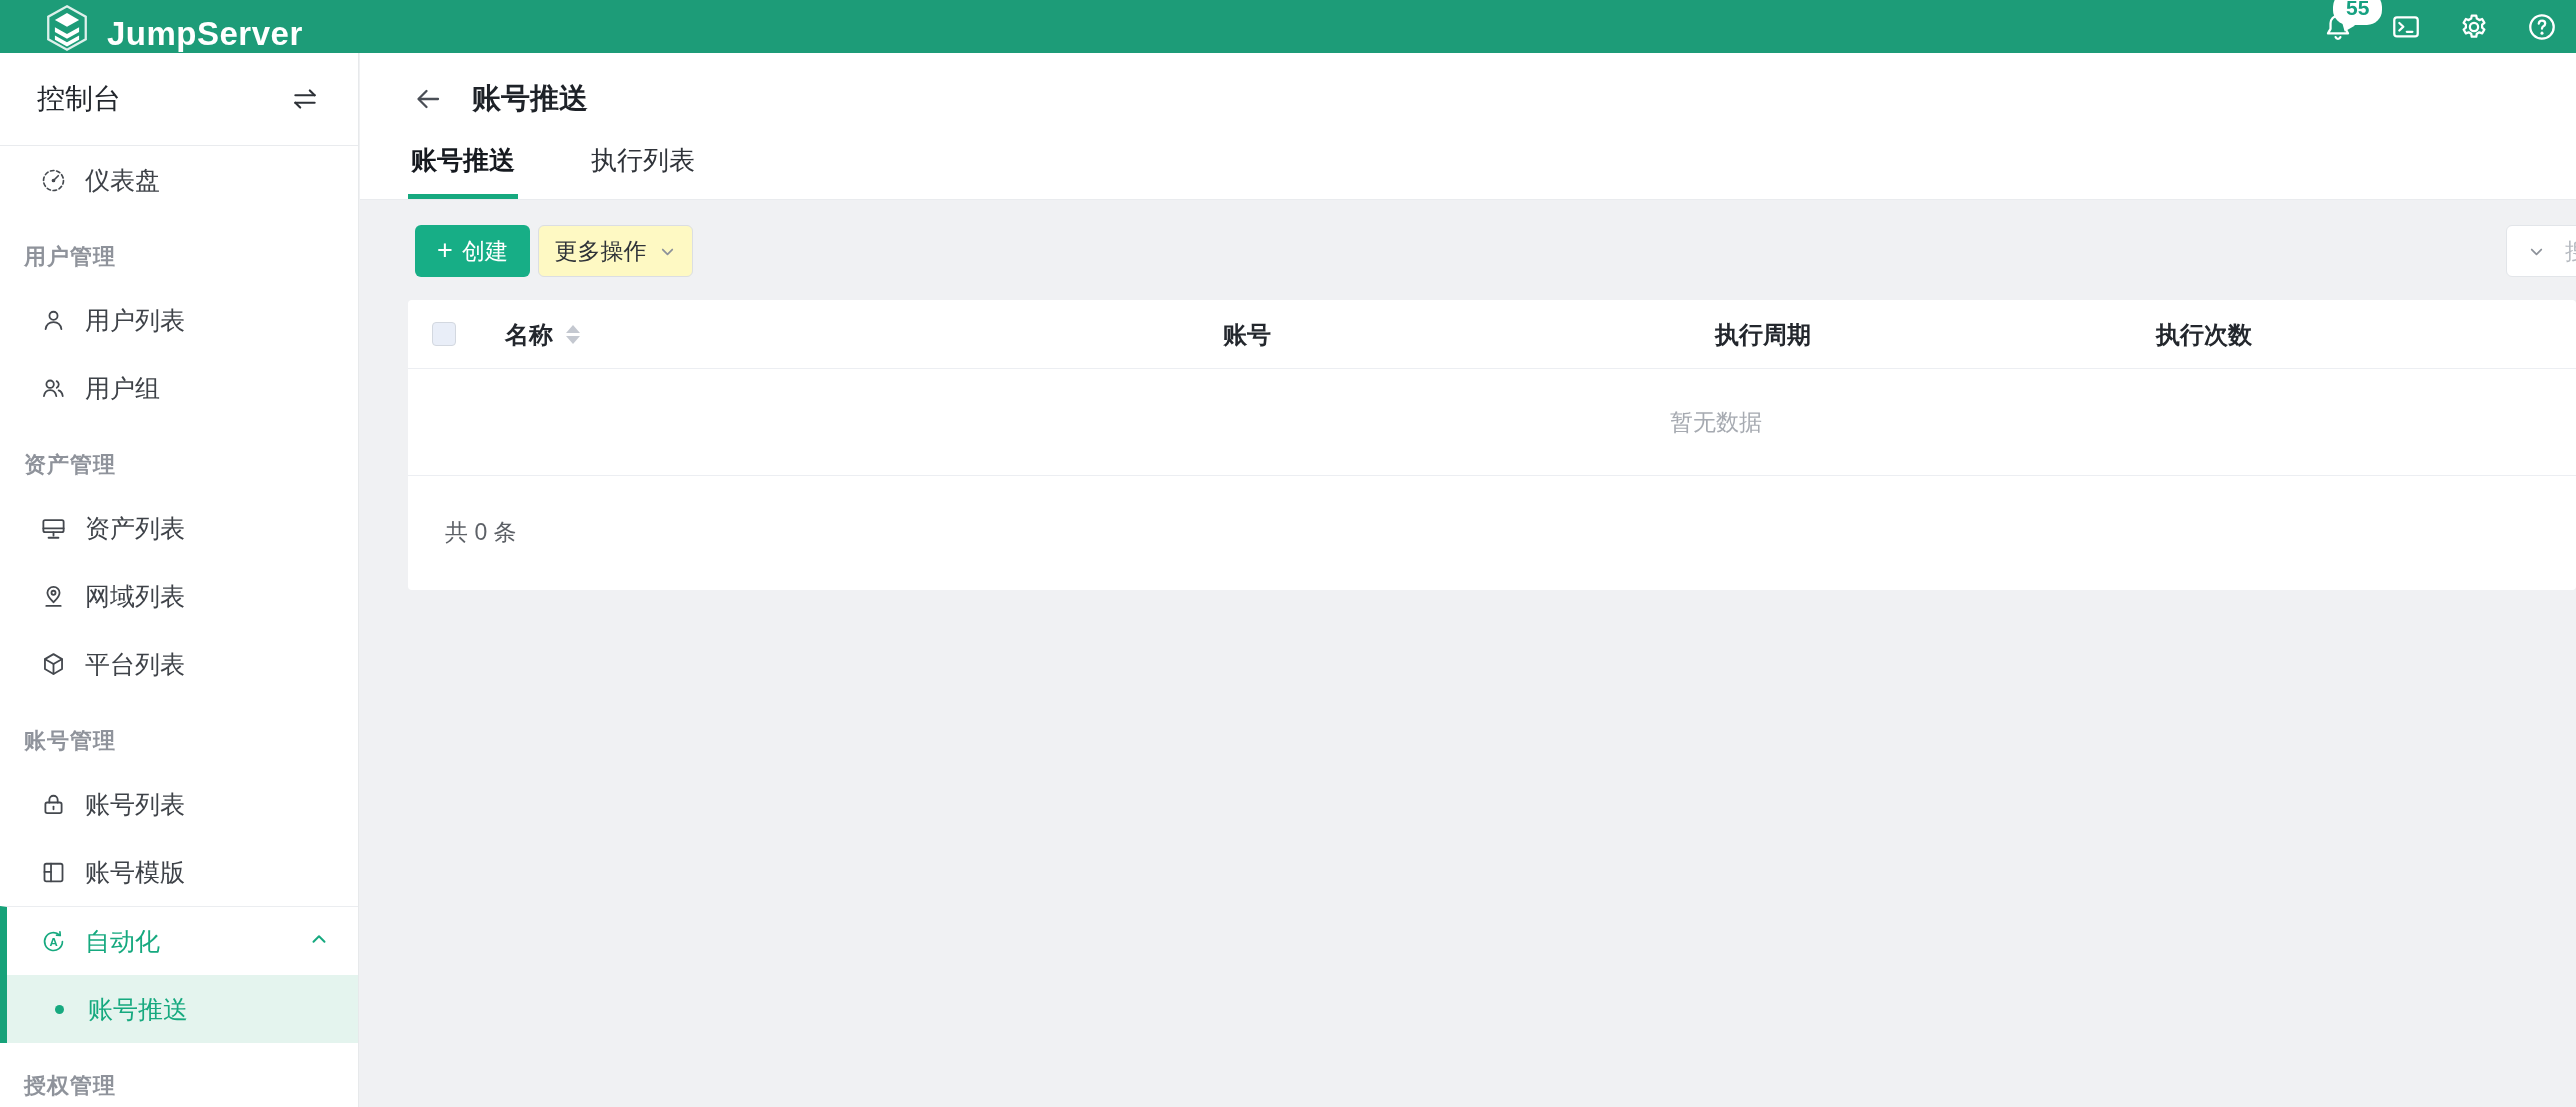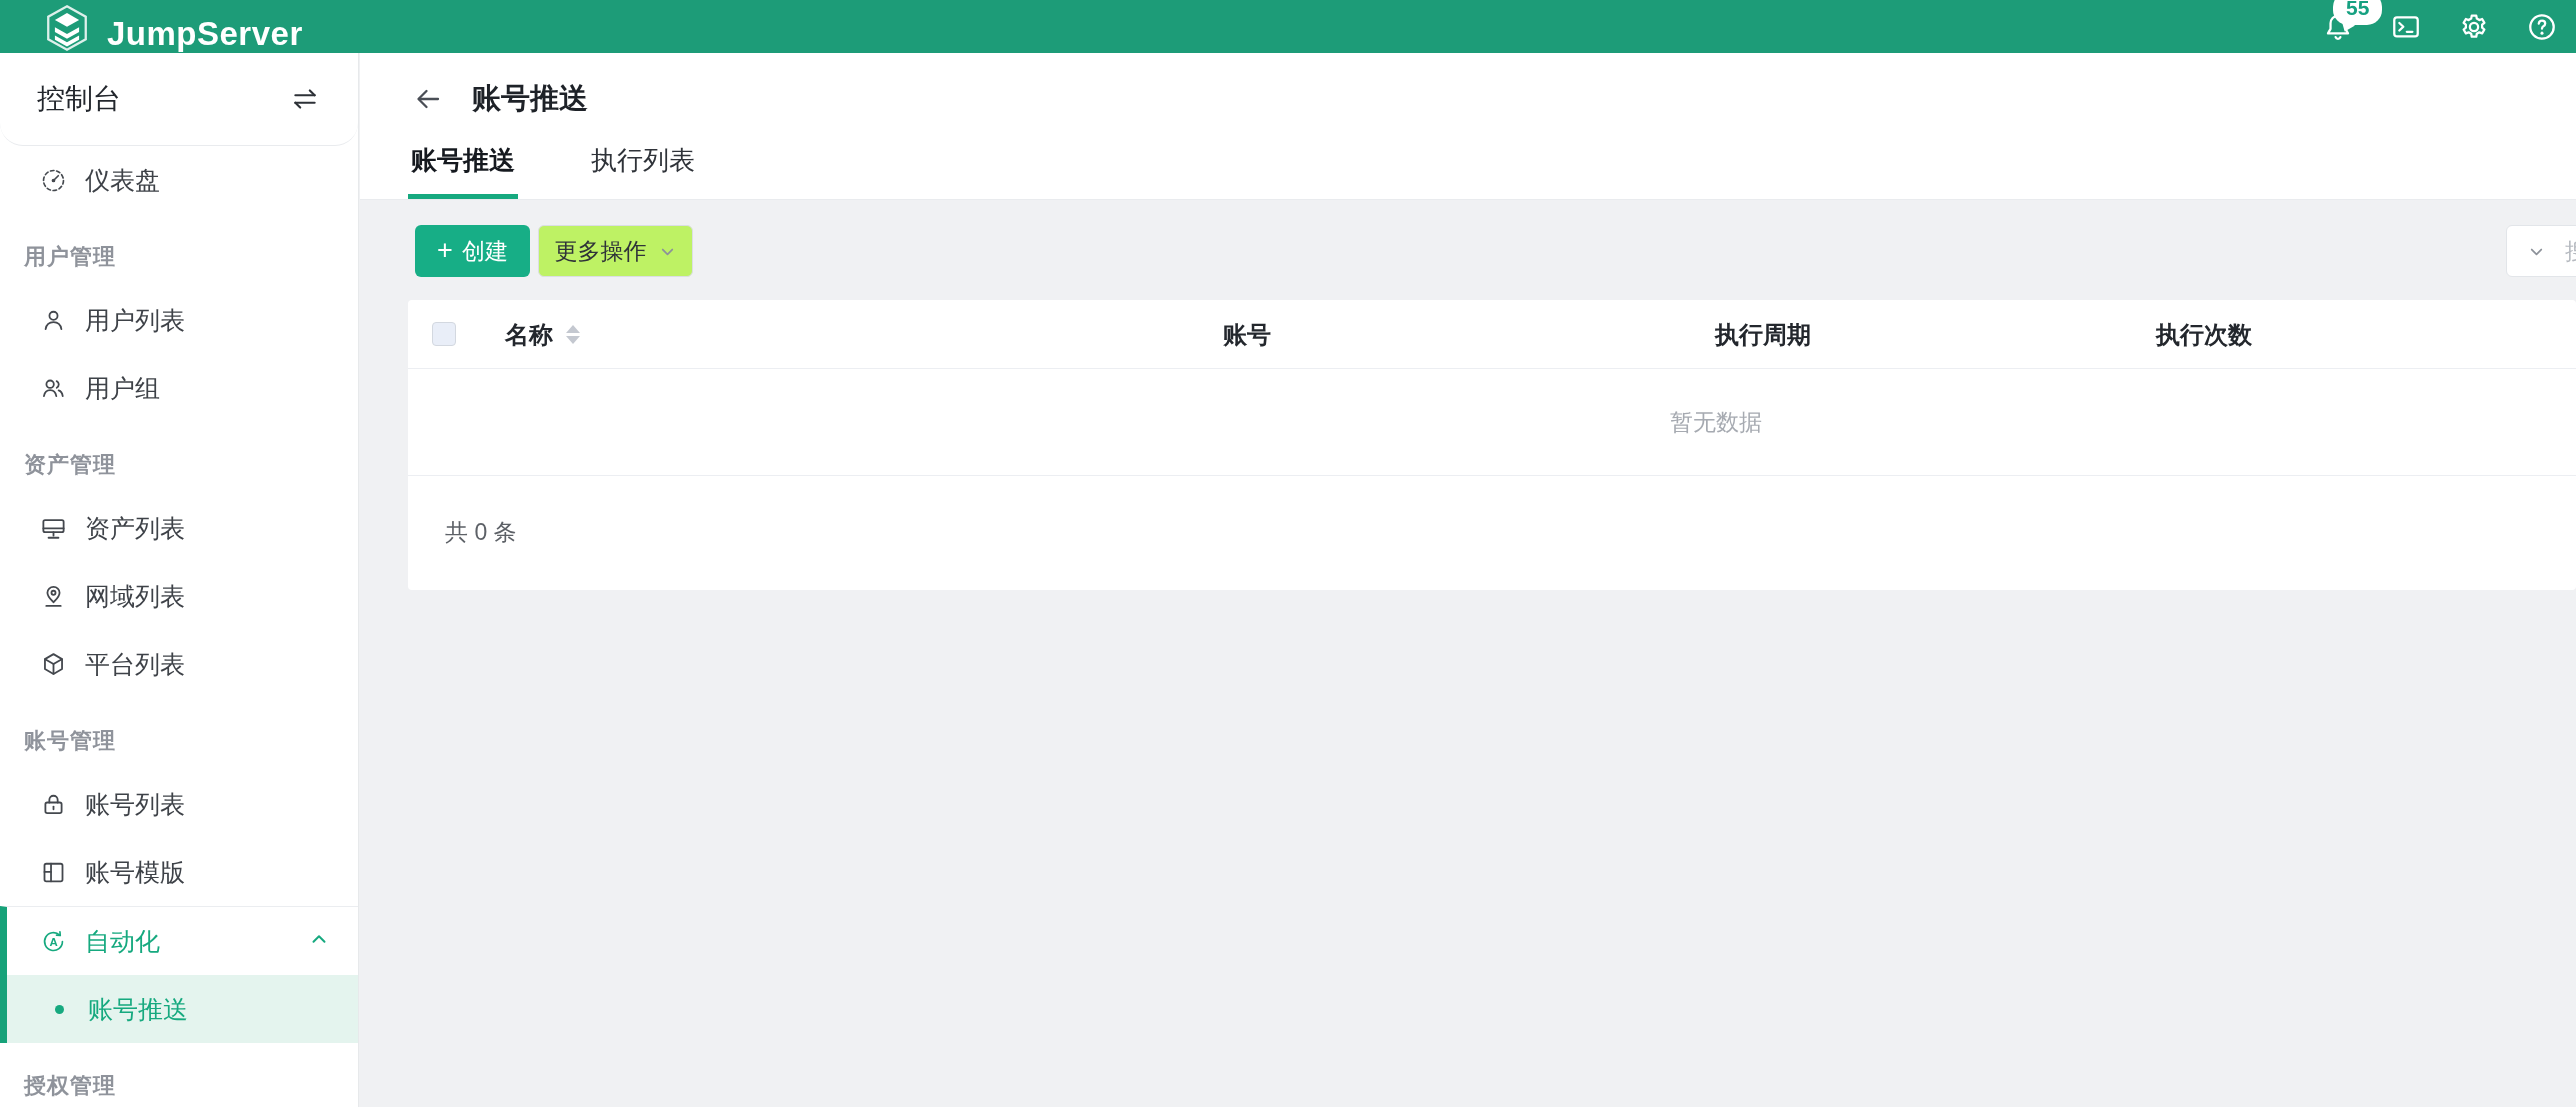--- a/index.html
+++ b/index.html
@@ -17,21 +17,21 @@
   .tb-icon svg { width:32px; height:32px; stroke:#fff; fill:none; stroke-width:1.7; stroke-linecap:round; stroke-linejoin:round; }
   .badge { position:absolute; top:-19px; left:11px; background:#fff; color:#16a181;
     font-size:21px; font-weight:700; padding:5px 13px 7px; border-radius:15px; line-height:1; }
   .badge:after { content:""; position:absolute; left:7px; bottom:-7px; width:0; height:0;
     border-left:6px solid transparent; border-right:8px solid transparent; border-top:9px solid #fff; transform:rotate(18deg); }
 
   
   .sidebar { position:absolute; top:53px; left:0; width:359px; bottom:0; background:#fff;
     border-right:1px solid #e7e9eb; z-index:10; }
   .side-head { height:93px; display:flex; align-items:center; justify-content:space-between;
-    padding:0 36px 0 37px; border-bottom:1px solid #e9ebee;border-radius:23px; }
+    padding:0 36px 0 37px; border-bottom:1px solid #e9ebee; }
   .side-title { font-size:28px; color:#23272d; }
   .swap-btn { width:34px; height:34px; display:flex; align-items:center; justify-content:center; cursor:pointer; }
   .swap-btn svg { width:30px; height:30px; stroke:#2d3137; fill:none; stroke-width:2; stroke-linecap:round; stroke-linejoin:round; }
   .menu { padding-top:0; }
   .side-item { height:68px; display:flex; align-items:center; padding-left:40px; gap:18px;
     font-size:25px; color:#3e4248; cursor:pointer; }
   .side-item svg { width:27px; height:27px; stroke:#44484e; fill:none; stroke-width:1.6; stroke-linecap:round; stroke-linejoin:round; flex:none; }
   .side-section { height:72px; display:flex; align-items:flex-end; padding:0 0 14px 24px;
     font-size:22px; font-weight:700; color:#8f939b; letter-spacing:1px; }
   .active-group { border-left:7px solid #16a279; border-top:1px solid #ebedf0; }
@@ -52,21 +52,21 @@
   .page-title { font-size:29px; font-weight:600; color:#1e2228; }
   .tabs { position:absolute; bottom:0; left:48px; display:flex; gap:70px; }
   .tab { font-size:26px; color:#2f3339; padding:0 3px 21px; cursor:pointer; }
   .tab.active { font-weight:700; color:#15191f; padding-bottom:16px; border-bottom:5px solid #16a97f; }
 
   .toolbar { position:relative; margin:25px 0 0 55px; height:52px; display:flex; align-items:center; }
   .btn-create { width:115px; height:52px; background:#17ae86; border:none; border-radius:6px;
     color:#fff; font-size:23px; display:flex; align-items:center; justify-content:center; gap:9px; cursor:pointer;
     font-family:inherit; }
   .btn-create .plus { font-size:27px; font-weight:400; line-height:1; margin-top:-2px; }
-  .btn-more { margin-left:8px; width:155px; height:52px; background:#bef264; border:1px solid #dbdee3; border-radius:6px;
+  .btn-more { margin-left:8px; width:155px; height:52px; background:#fef9c3; border:1px solid #dbdee3; border-radius:6px;
     color:#2f3339; font-size:23px; display:flex; align-items:center; justify-content:center; gap:11px; cursor:pointer;
     font-family:inherit; }
   .chev-down svg { width:19px; height:19px; stroke:#8d929a; stroke-width:2.2; fill:none; stroke-linecap:round; stroke-linejoin:round; display:block; }
   .search-box { position:absolute; top:0; right:-41px; width:111px; height:52px; background:#fff;
     border:1px solid #e2e5e9; border-radius:6px; display:flex; align-items:center; padding-left:20px; gap:19px;
     overflow:hidden; cursor:pointer; }
   .search-box .part-label { color:#b6bac0; font-size:23px; white-space:nowrap; }
 
   .panel { margin:23px 0 0 48px; background:#fff; border-radius:4px; min-height:290px; position:relative; }
   .thead { height:69px; border-bottom:1px solid #eceef2; position:relative; }

